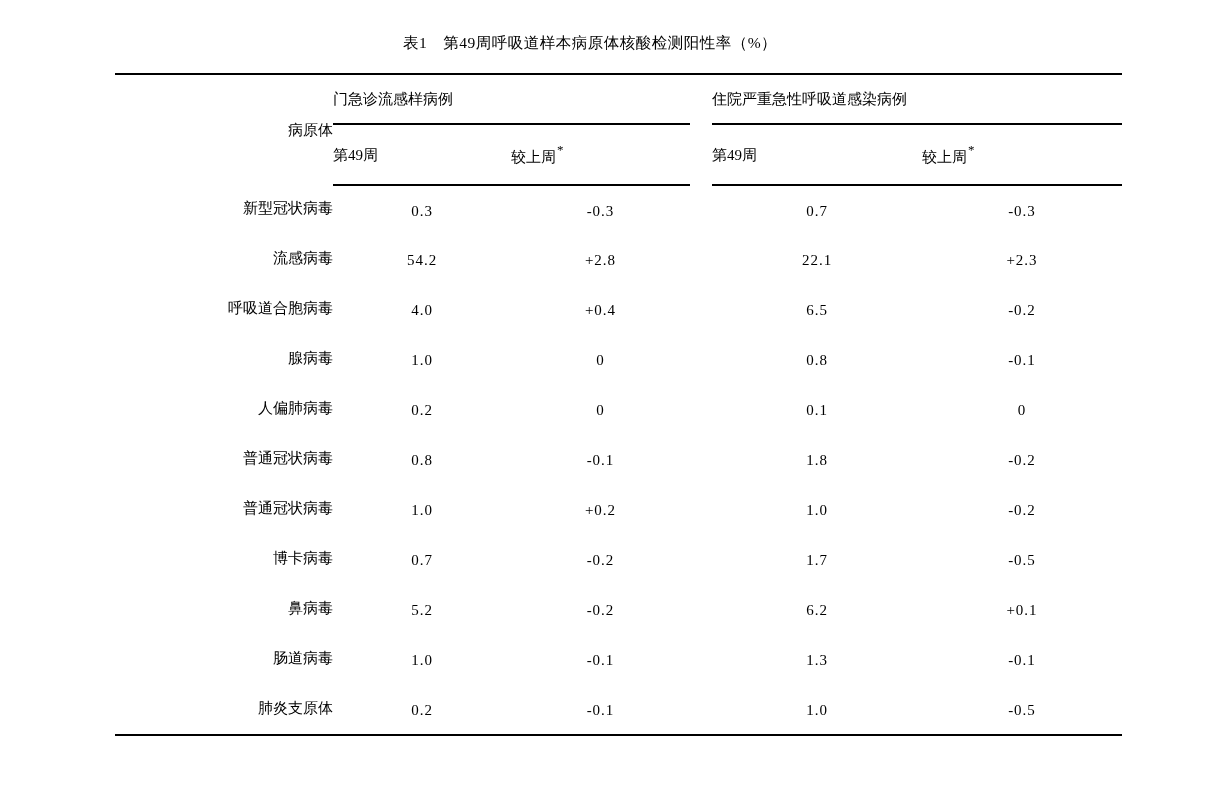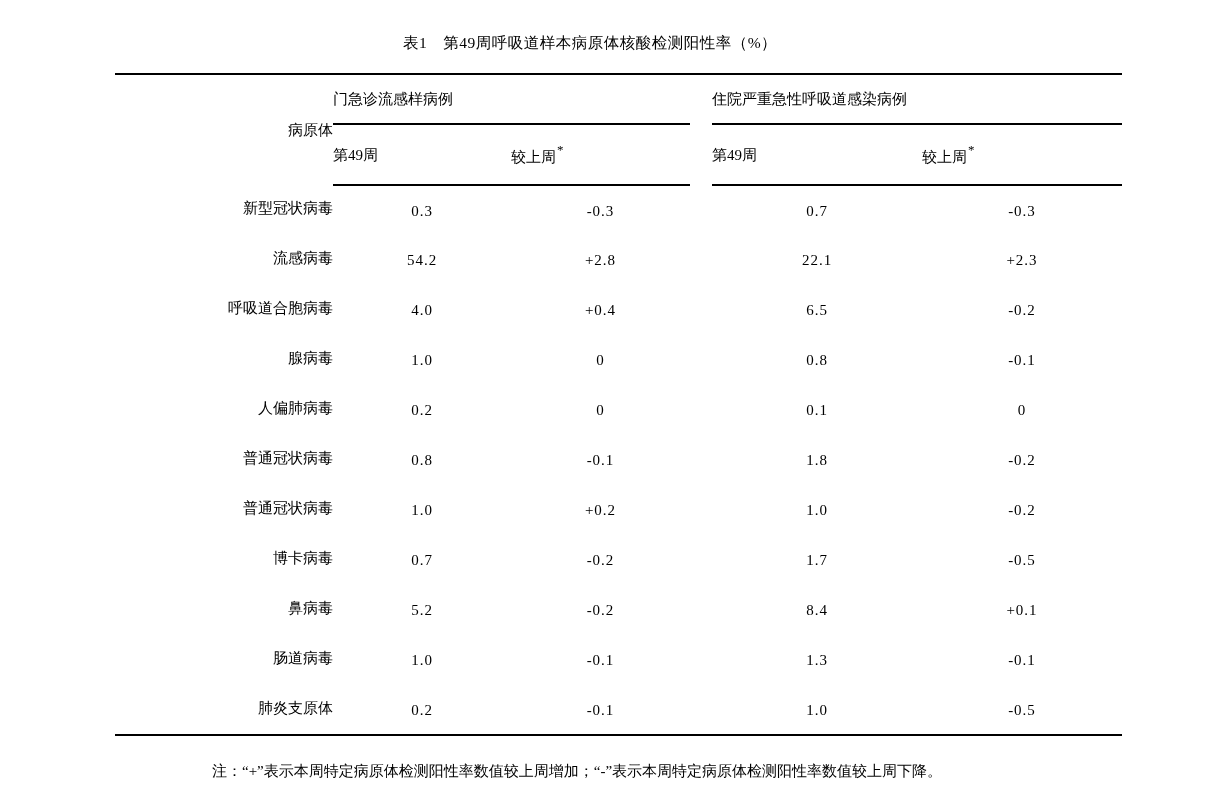--- a/index.html
+++ b/index.html
@@ -176,21 +176,21 @@
         <td class="num">-0.2</td>
         <td class="spacer"></td>
         <td class="num">1.7</td>
         <td class="num">-0.5</td>
       </tr>
       <tr class="data-row">
         <td class="pathogen">鼻病毒</td>
         <td class="num">5.2</td>
         <td class="num">-0.2</td>
         <td class="spacer"></td>
-        <td class="num">8.4</td>
+        <td class="num">6.2</td>
         <td class="num">+0.1</td>
       </tr>
       <tr class="data-row">
         <td class="pathogen">肠道病毒</td>
         <td class="num">1.0</td>
         <td class="num">-0.1</td>
         <td class="spacer"></td>
         <td class="num">1.3</td>
         <td class="num">-0.1</td>
       </tr>
@@ -198,15 +198,14 @@
         <td class="pathogen">肺炎支原体</td>
         <td class="num">0.2</td>
         <td class="num">-0.1</td>
         <td class="spacer"></td>
         <td class="num">1.0</td>
         <td class="num">-0.5</td>
       </tr>
     </tbody>
   </table>
 
-  <div class="note">注：“+”表示本周特定病原体检测阳性率数值较上周增加；“-”表示本周特定病原体检测阳性率数值较上周下降。</div>
 
 </div>
 
 </body></html>

